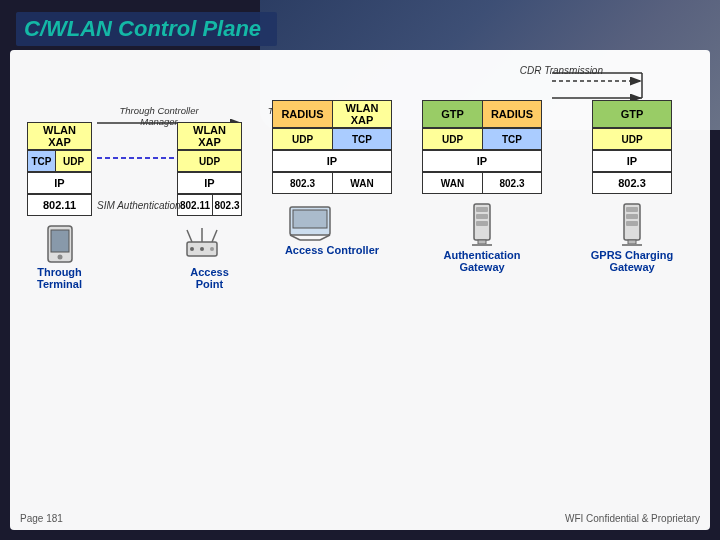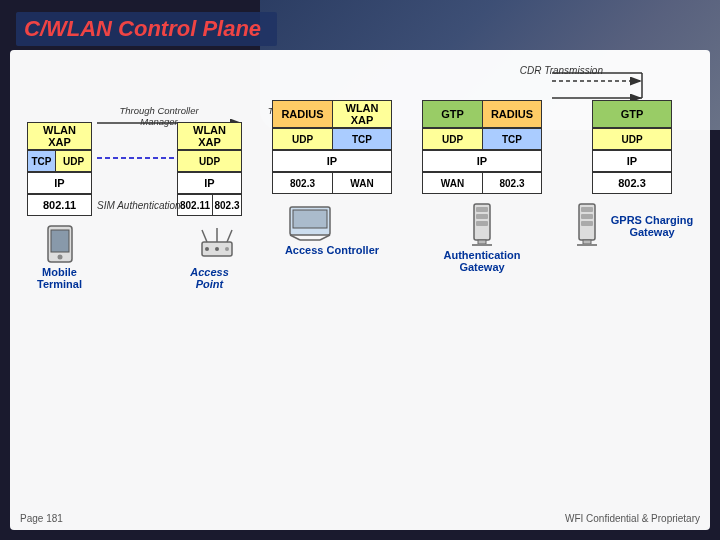--- a/index.html
+++ b/index.html
@@ -34,21 +34,21 @@
     .title-bar {
       position: absolute;
       top: 12px;
       left: 16px;
       background: rgba(30,50,100,0.85);
       padding: 4px 16px 4px 8px;
       border-radius: 2px;
     }
 
     .title-text {
-      color: #ef4444;
+      color: #14b8a6;
       font-size: 22px;
       font-weight: bold;
       font-style: italic;
     }
 
     
     .main-content {
       position: absolute;
       top: 50px;
       left: 10px;
@@ -190,41 +190,41 @@
         <div class="proto-box white" style="width:65px;height:22px;font-size:11px;">IP</div>
         <div class="proto-box white" style="width:65px;height:22px;font-size:11px;">802.11</div>
 
         <div style="margin-top:8px;display:flex;flex-direction:column;align-items:center;">
           <svg width="40" height="40" viewBox="0 0 40 40">
 
             <rect x="8" y="2" width="24" height="36" rx="3" ry="3" fill="#ddd" stroke="#666" stroke-width="1.5"></rect>
             <rect x="11" y="6" width="18" height="22" fill="#89a" stroke="#555" stroke-width="1"></rect>
             <circle cx="20" cy="33" r="2.5" fill="#888"></circle>
           </svg>
-          <div class="device-label">Mobile Terminal</div>
+          <div class="device-label">Through Terminal</div>
         </div>
       </div>
 
       <div style="position:absolute;top:42px;left:72px;font-size:9.5px;color:#333;font-style:italic;text-align:center;width:130px;">
         <span>Through Controller</span><br>
         <span>Manager</span>
       </div>
 
       <div class="stack-group" style="left:155px;top:30px;width:65px;">
         <div class="proto-box yellow" style="width:65px;height:28px;font-size:11px;">WLAN<br>XAP</div>
         <div class="proto-box yellow" style="width:65px;height:22px;font-size:10px;">UDP</div>
         <div class="proto-box white" style="width:65px;height:22px;font-size:11px;">IP</div>
         <div style="display:flex;width:65px;">
           <div class="proto-box white" style="width:35px;height:22px;font-size:10px;border-right:none;">802.11</div>
           <div class="proto-box white" style="width:30px;height:22px;font-size:10px;">802.3</div>
         </div>
 
         <div style="position:absolute;top:78px;left:-80px;font-size:10px;color:#333;font-style:italic;white-space:nowrap;">SIM Authentication</div>
 
-        <div style="margin-top:8px;display:flex;flex-direction:column;align-items:flex-end;font-style:italic;">
+        <div style="margin-top:8px;display:flex;flex-direction:column;align-items:flex-start;">
           <svg width="50" height="40" viewBox="0 0 50 40">
 
             <rect x="10" y="18" width="30" height="14" rx="2" fill="#ddd" stroke="#666" stroke-width="1.5"></rect>
             <line x1="15" y1="18" x2="10" y2="6" stroke="#666" stroke-width="1.5"></line>
             <line x1="25" y1="18" x2="25" y2="4" stroke="#666" stroke-width="1.5"></line>
             <line x1="35" y1="18" x2="40" y2="6" stroke="#666" stroke-width="1.5"></line>
             <circle cx="15" cy="25" r="2" fill="#666"></circle>
             <circle cx="25" cy="25" r="2" fill="#666"></circle>
             <circle cx="35" cy="25" r="2" fill="#999"></circle>
           </svg>
@@ -292,21 +292,21 @@
           <div class="device-label" style="width:80px;">Authentication Gateway</div>
         </div>
       </div>
 
       <div class="stack-group" style="left:570px;top:8px;width:80px;">
         <div class="proto-box green" style="width:80px;height:28px;font-size:11px;">GTP</div>
         <div class="proto-box yellow" style="width:80px;height:22px;font-size:10px;">UDP</div>
         <div class="proto-box white" style="width:80px;height:22px;font-size:11px;">IP</div>
         <div class="proto-box white" style="width:80px;height:22px;font-size:11px;">802.3</div>
 
-        <div style="margin-top:8px;display:flex;flex-direction:row;align-items:center;">
+        <div style="margin-top:8px;display:flex;flex-direction:column;align-items:center;">
           <svg width="40" height="45" viewBox="0 0 40 45">
 
             <rect x="12" y="2" width="16" height="36" rx="2" fill="#ddd" stroke="#666" stroke-width="1.5"></rect>
             <rect x="14" y="5" width="12" height="5" rx="1" fill="#aaa"></rect>
             <rect x="14" y="12" width="12" height="5" rx="1" fill="#aaa"></rect>
             <rect x="14" y="19" width="12" height="5" rx="1" fill="#aaa"></rect>
             <rect x="16" y="38" width="8" height="4" fill="#bbb" stroke="#666" stroke-width="1"></rect>
             <rect x="10" y="42" width="20" height="2" fill="#888"></rect>
           </svg>
           <div class="device-label" style="width:90px;">GPRS Charging Gateway</div>

